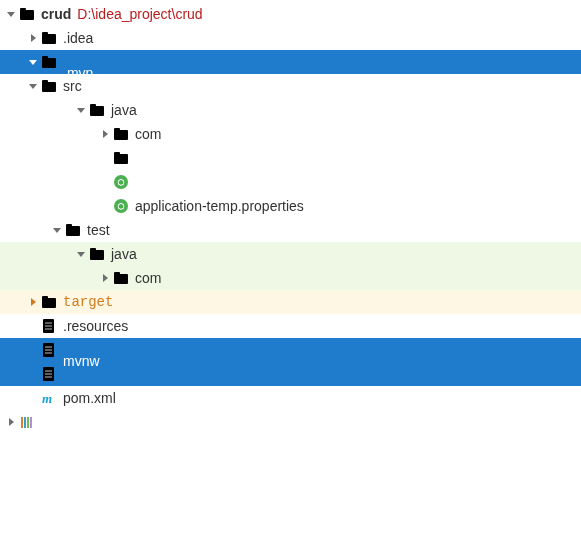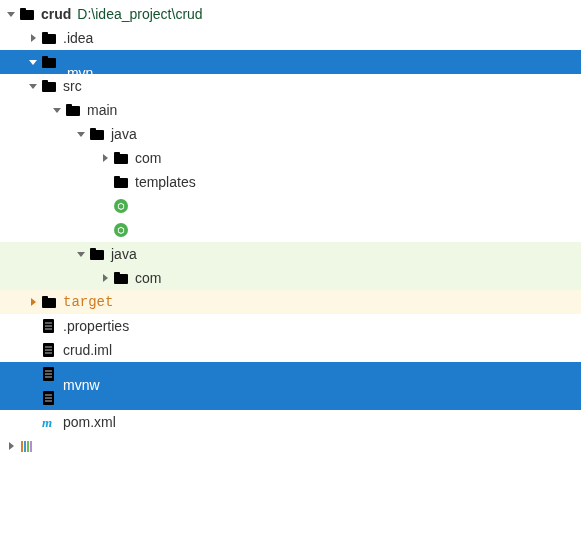--- a/index.html
+++ b/index.html
@@ -37,21 +37,21 @@
     height: 18px;
     display: inline-flex;
     align-items: center;
     justify-content: center;
     margin-right: 5px;
     flex-shrink: 0;
   }
   .label { line-height: 24px; }
   .label.bold { font-weight: bold; }
   .label.orange { color: #d17b1f; font-family: Liberation Mono, monospace; }
-  .path { color: #14532d; margin-left: 6px; }
+  .path { color: #b91c1c; margin-left: 6px; }
   .row.selected .label { color: #fff; margin-top: 22px; }
 
   
   .pad { display:inline-block; height:1px; flex-shrink:0; }
   .yml circle { fill:#4caf50; }
   .yml text { fill:#fff; font-size:8px; font-weight:bold; }
   .pom text { fill:#17a2d6; font-weight:bold; font-size:13px; font-style:italic; font-family: Georgia, serif; }
   .lib-icon rect { width:2px; }
 </style>
 </head>
@@ -140,34 +140,20 @@
         </svg>
       </span>
     <span class="icon fld-grey">
         <svg width="16" height="16">
           <use href="#folder"></use>
         </svg>
       </span>
     <span class="label">src</span>
   </div>
 
-  <div class="row">
-    <span class="pad" style="width:50px"></span>
-    <span class="arrow">
-        <svg>
-          <use href="#arr-down"></use>
-        </svg>
-      </span>
-    <span class="icon fld-grey">
-        <svg width="16" height="16">
-          <use href="#folder"></use>
-        </svg>
-      </span>
-    <span class="label">main</span>
-  </div>
 
   <div class="row">
     <span class="pad" style="width:74px"></span>
     <span class="arrow">
         <svg>
           <use href="#arr-down"></use>
         </svg>
       </span>
     <span class="icon fld-blue">
         <svg width="16" height="16">
@@ -197,21 +183,20 @@
   <div class="row">
     <span class="pad" style="width:98px"></span>
     <span class="arrow blank">
         <svg></svg>
       </span>
     <span class="icon fld-dim">
         <svg width="16" height="16">
           <use href="#folder"></use>
         </svg>
       </span>
-    <span class="label">templates</span>
   </div>
 
   <div class="row">
     <span class="pad" style="width:98px"></span>
     <span class="arrow blank">
         <svg></svg>
       </span>
     <span class="icon yml">
       <svg width="16" height="16">
           <circle cx="8" cy="8" r="7"></circle>
@@ -224,22 +209,37 @@
     <span class="pad" style="width:98px"></span>
     <span class="arrow blank">
         <svg></svg>
       </span>
     <span class="icon yml">
       <svg width="16" height="16">
           <circle cx="8" cy="8" r="7"></circle>
           <text x="8" y="11" text-anchor="middle">⬡</text>
         </svg>
     </span>
-  </div>
-
+    <span class="label">application-temp.properties</span>
+  </div>
+
+  <div class="row">
+    <span class="pad" style="width:50px"></span>
+    <span class="arrow">
+        <svg>
+          <use href="#arr-down"></use>
+        </svg>
+      </span>
+    <span class="icon fld-grey">
+        <svg width="16" height="16">
+          <use href="#folder"></use>
+        </svg>
+      </span>
+    <span class="label">test</span>
+  </div>
 
   <div class="row testgreen">
     <span class="pad" style="width:74px"></span>
     <span class="arrow">
         <svg>
           <use href="#arr-down"></use>
         </svg>
       </span>
     <span class="icon fld-green">
         <svg width="16" height="16">
@@ -282,35 +282,23 @@
   <div class="row">
     <span class="pad" style="width:26px"></span>
     <span class="arrow blank">
         <svg></svg>
       </span>
     <span class="icon file-page">
         <svg width="16" height="16">
           <use href="#file"></use>
         </svg>
       </span>
-    <span class="label">.properties</span>
-  </div>
-
-  <div class="row">
-    <span class="pad" style="width:26px"></span>
-    <span class="arrow blank">
-        <svg></svg>
-      </span>
-    <span class="icon file-page">
-        <svg width="16" height="16">
-          <use href="#file"></use>
-        </svg>
-      </span>
-    <span class="label">crud.iml</span>
-  </div>
+    <span class="label">.resources</span>
+  </div>
+
 
   <div class="row selected">
     <span class="pad" style="width:26px"></span>
     <span class="arrow blank">
         <svg></svg>
       </span>
     <span class="icon file-page">
         <svg width="16" height="16">
           <use href="#file"></use>
         </svg>

